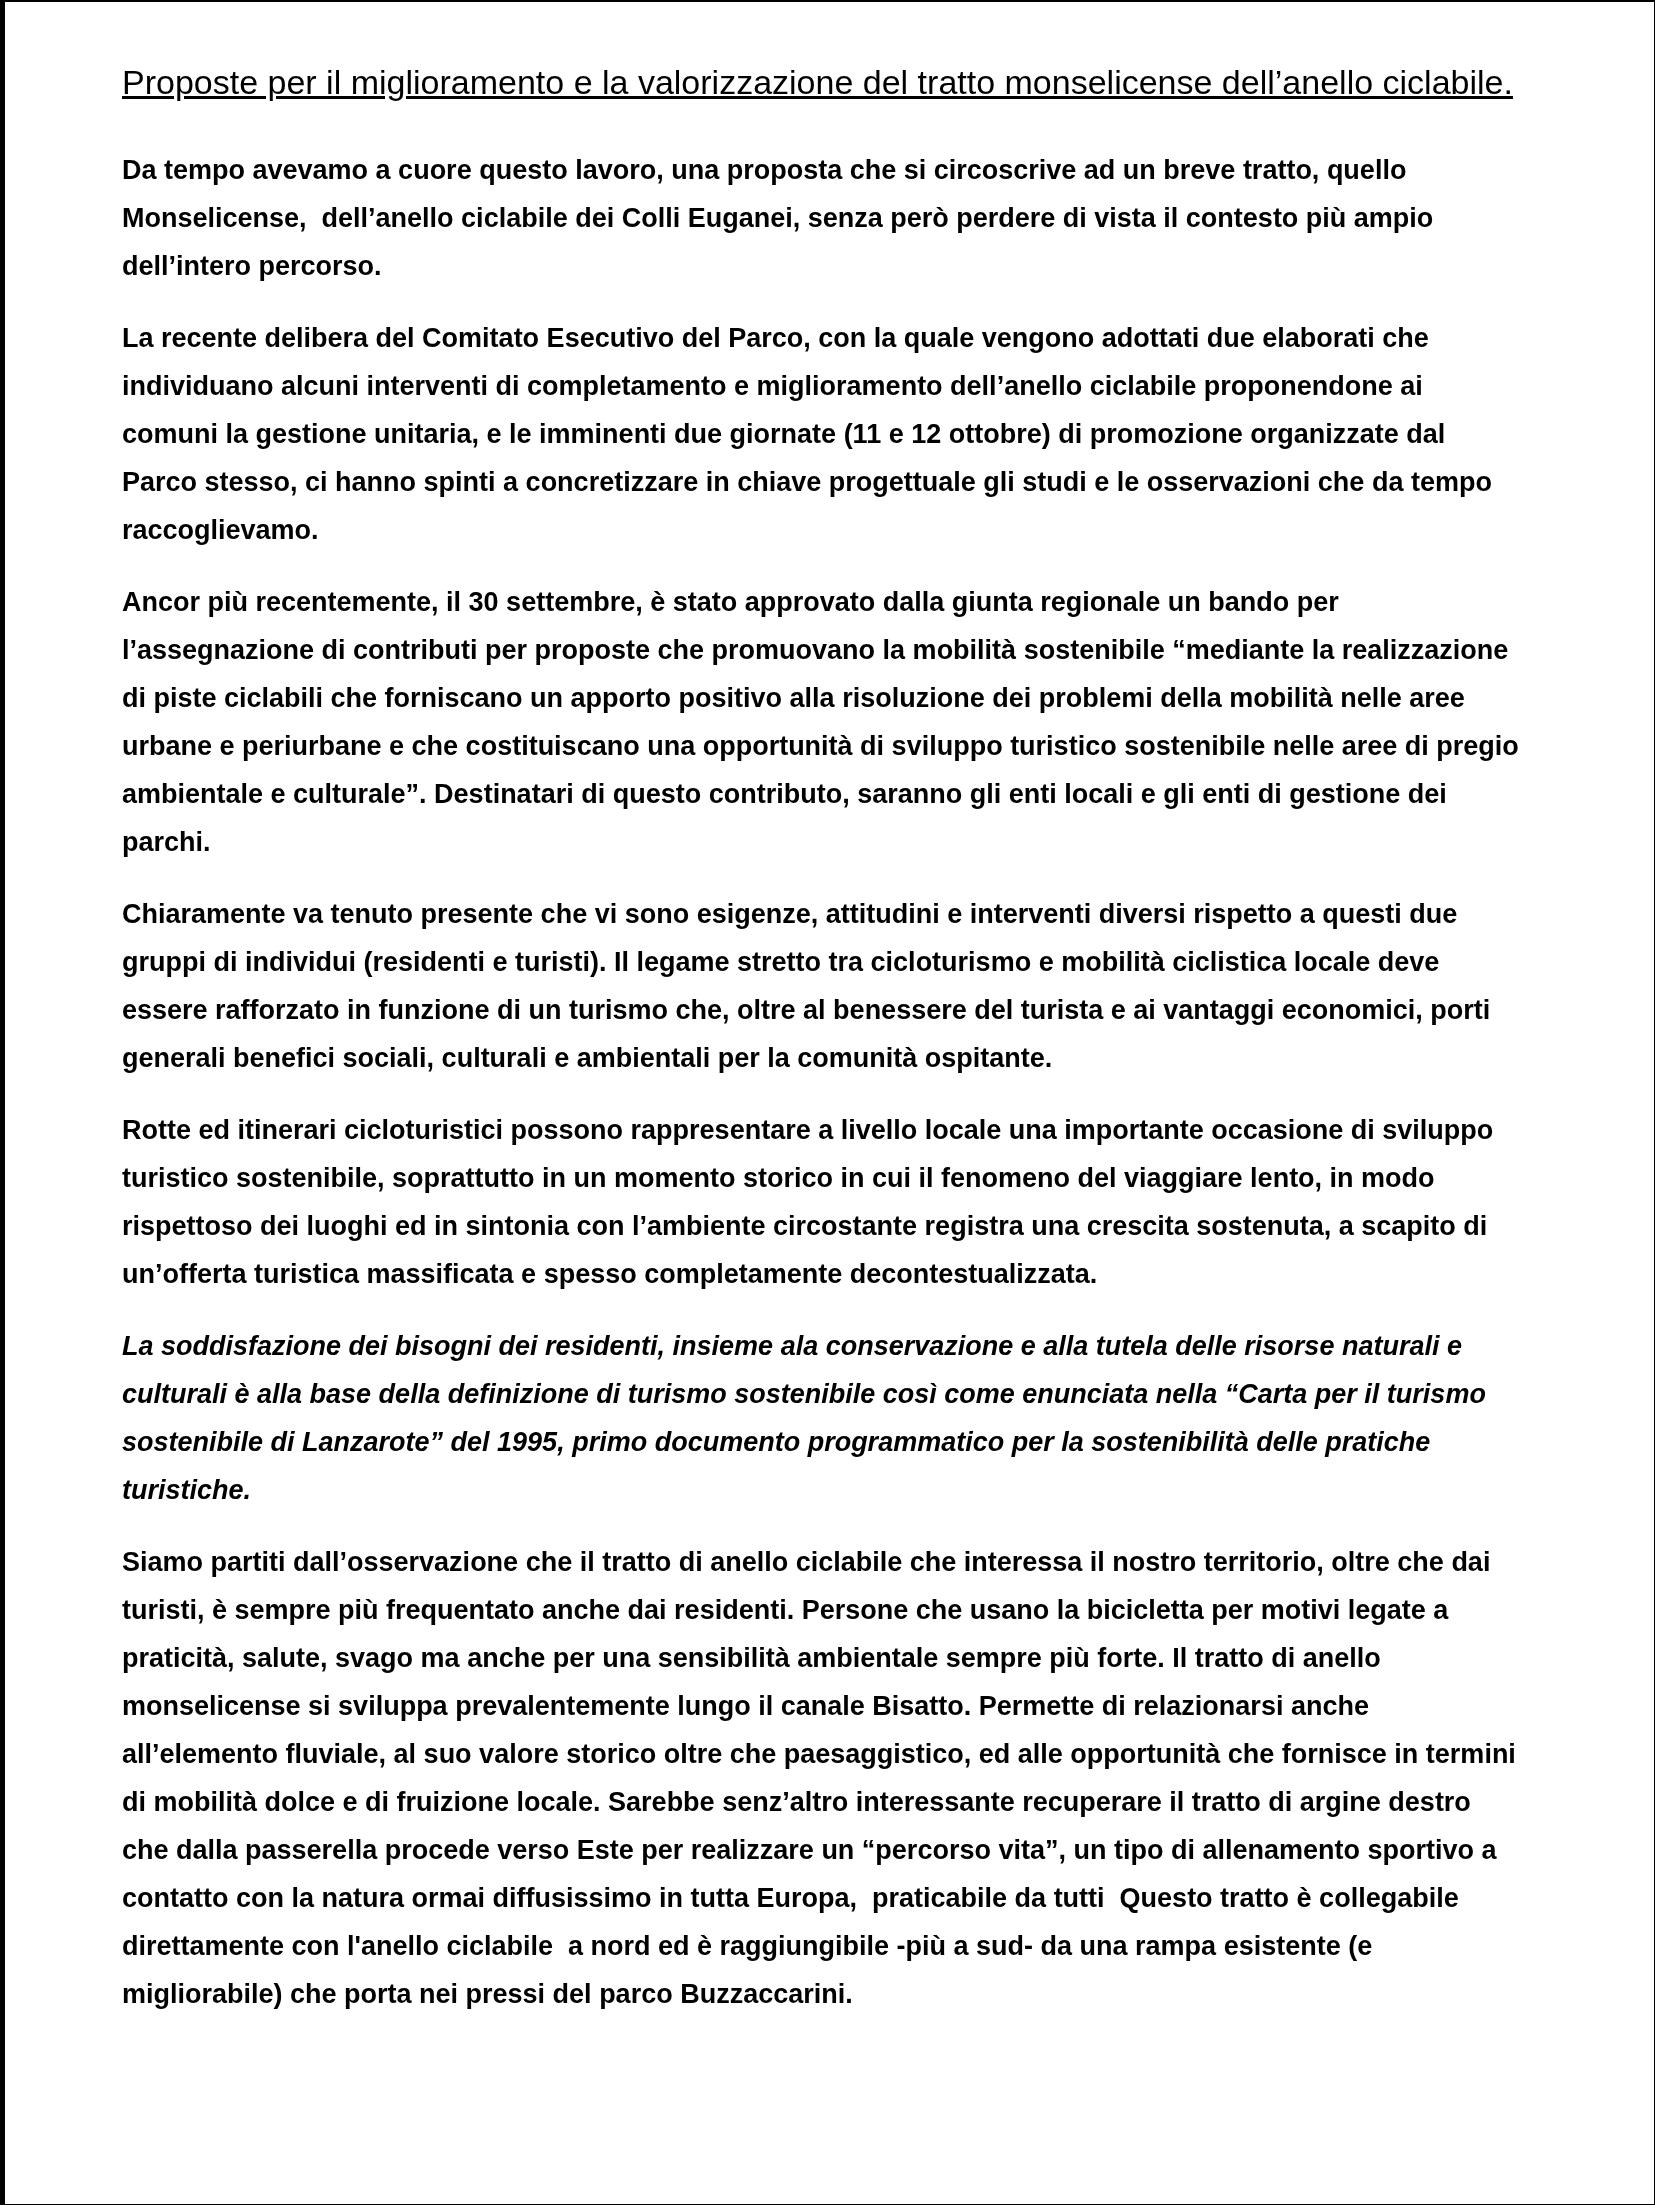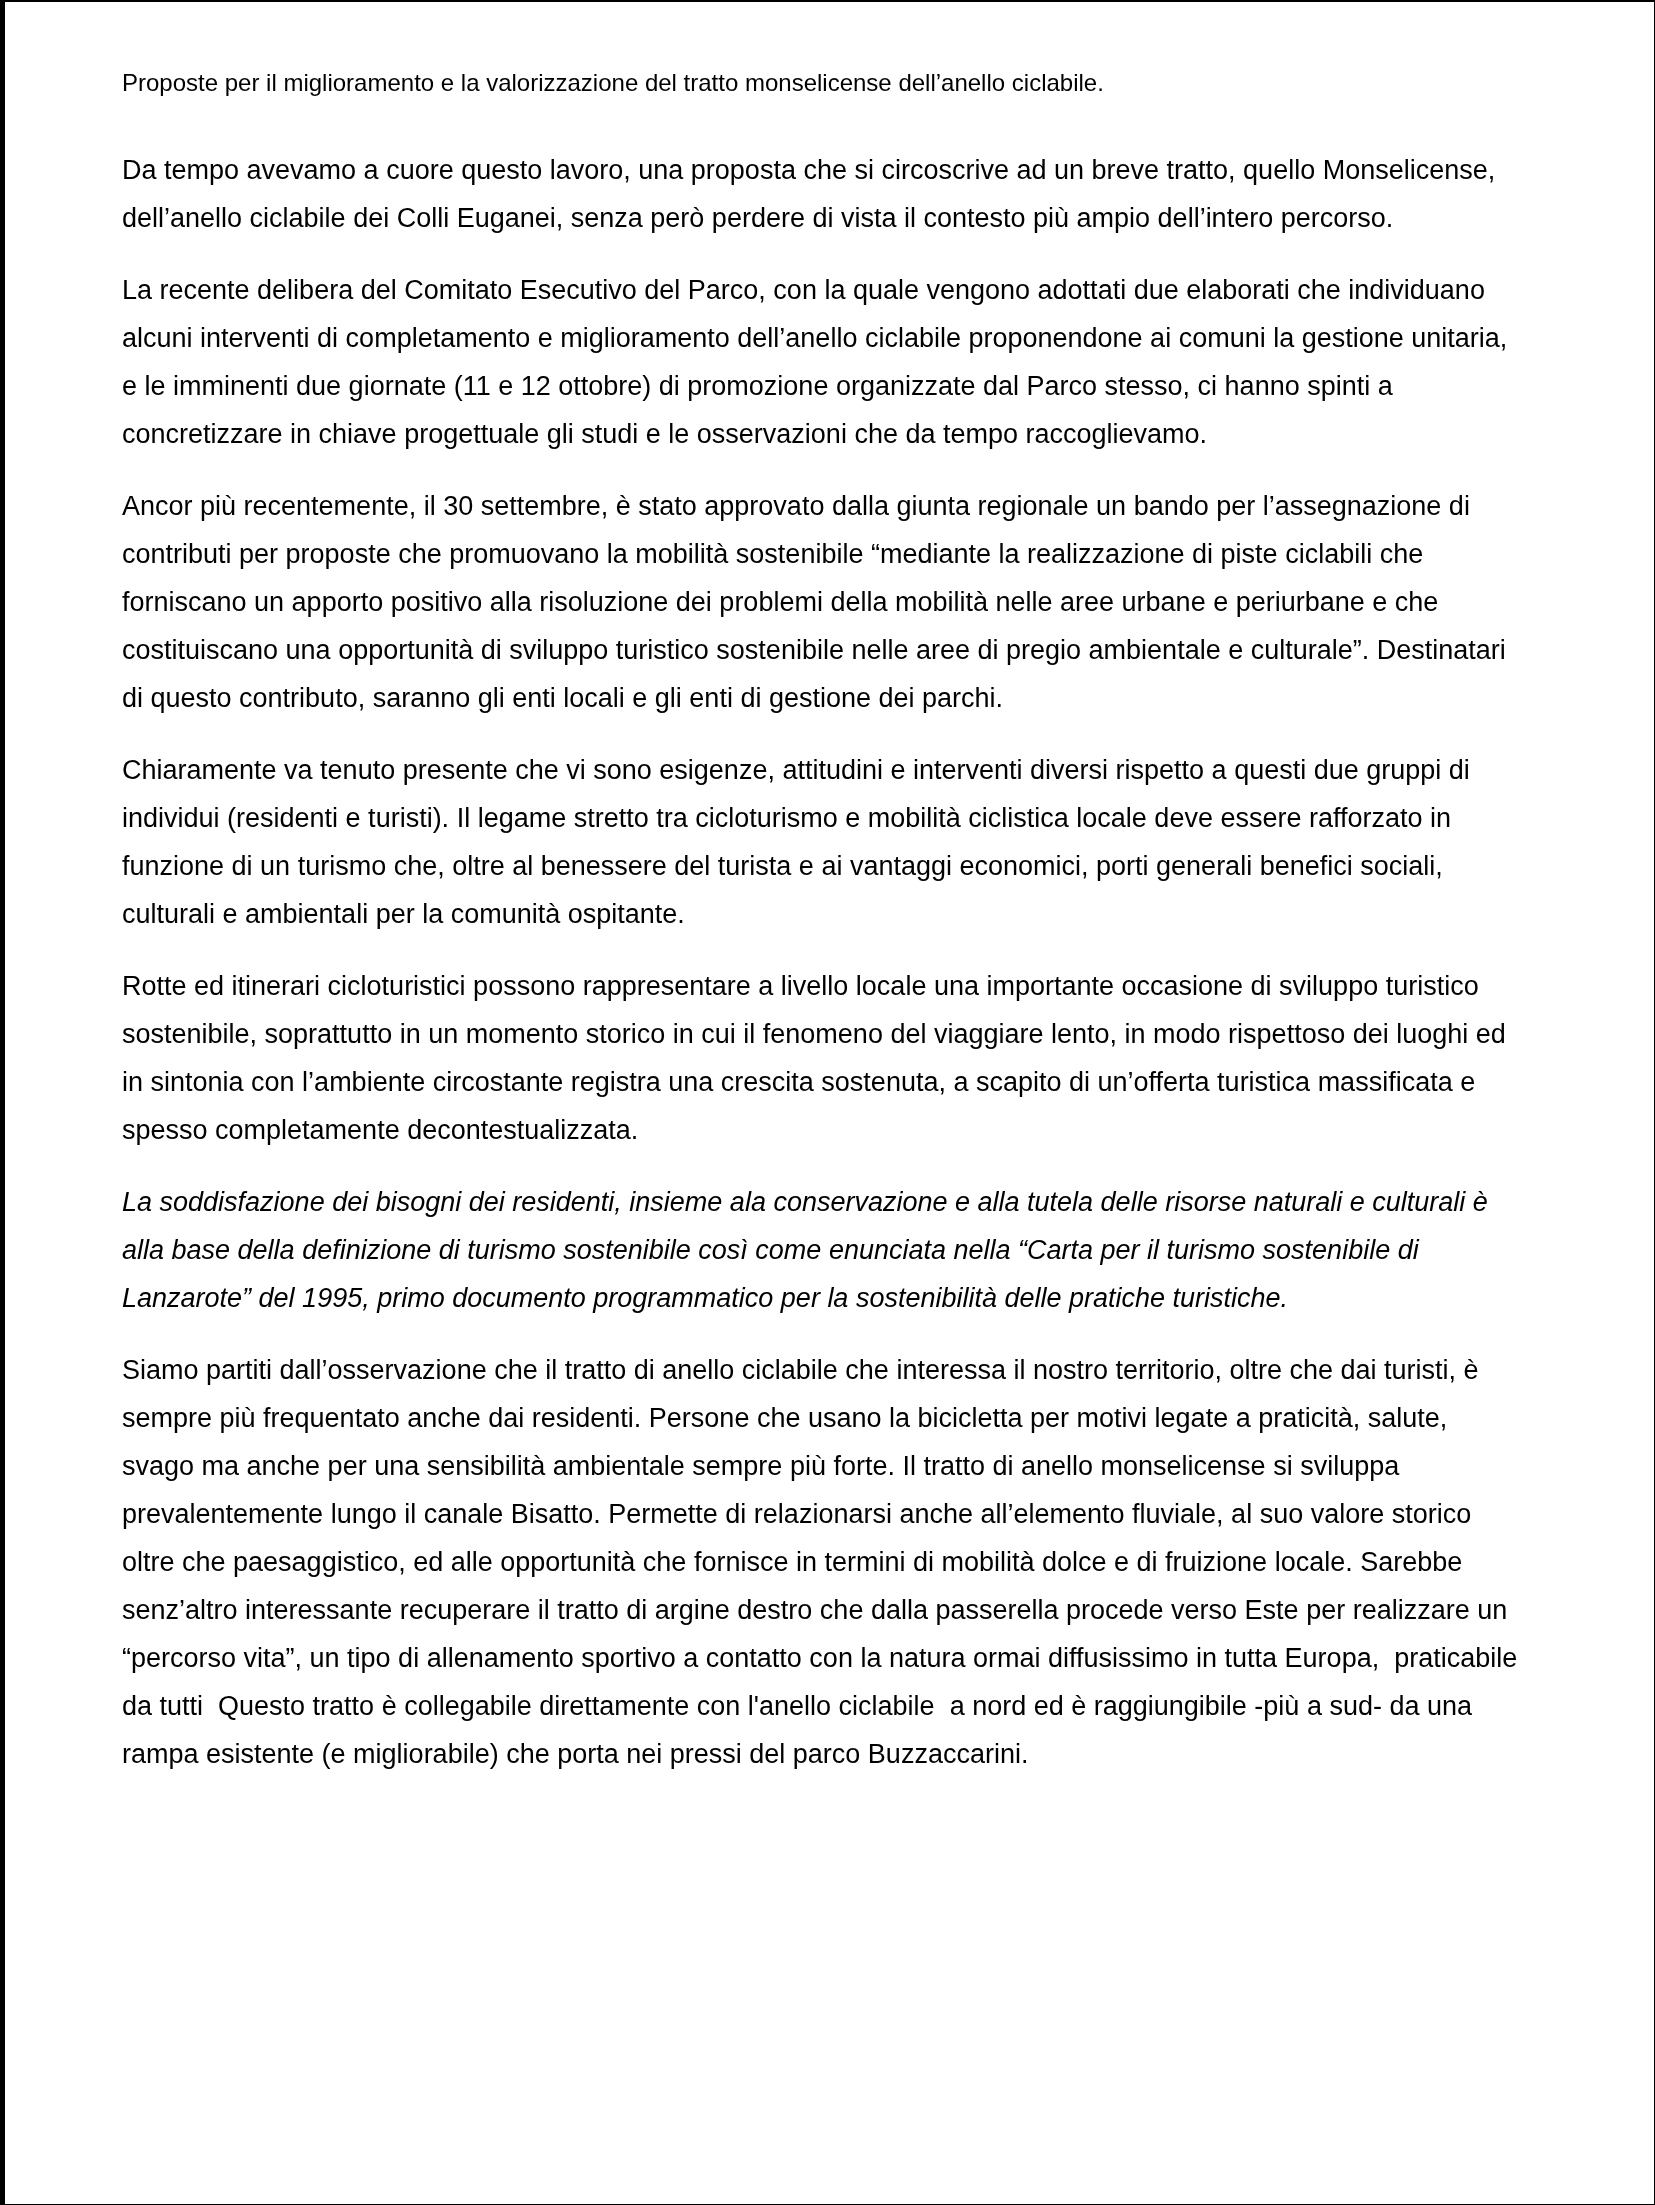--- a/index.html
+++ b/index.html
@@ -17,31 +17,32 @@
     width: 1655px;
     height: 2205px;
     background: #ffffff;
     border-style: solid;
     border-color: #000000;
     border-width: 2.5px 1.3px 1.9px 5.1px;
     padding: 46px 117px 38px 117px;
     overflow: hidden;
   }
   .doc-title {
-    font-size: 24px;
+    font-size: 34px;
     font-weight: 400;
     color: #000000;
     line-height: 69px;
     margin: 0 0 29px 0;
     white-space: pre-wrap;
     letter-spacing: 0px;
+    text-decoration: underline;
   }
   .doc-body p {
     font-size: 27px;
-    font-weight: 400;
+    font-weight: 700;
     color: #000000;
     line-height: 48px;
     margin: 0 16px 24px 0;
     white-space: pre-wrap;
     text-align: left;
   }
   .doc-body p.italic {
     font-style: italic;
   }
 </style>

